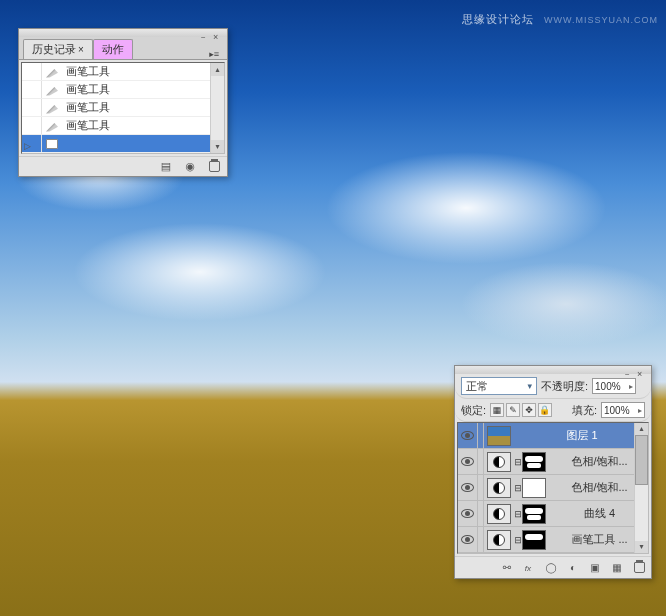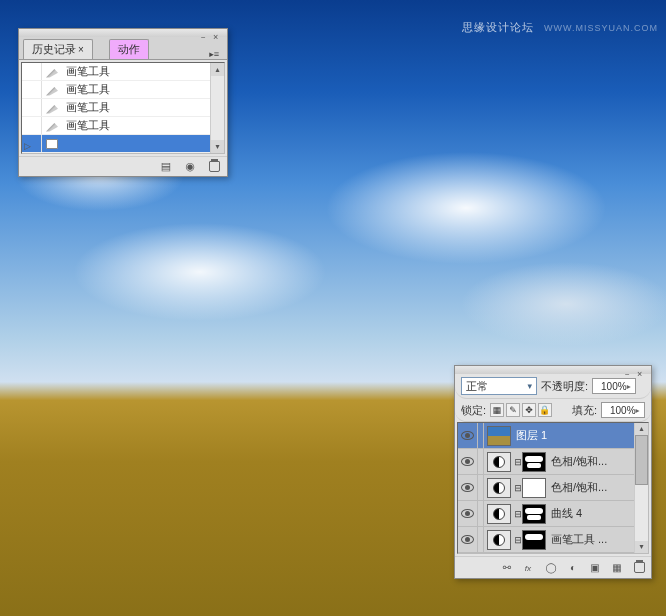--- a/index.html
+++ b/index.html
@@ -1,27 +1,27 @@
 <!DOCTYPE html>
 <html><head>
 <meta charset="utf-8">
 <style>
 * { box-sizing: border-box; margin: 0; padding: 0; font-family: "Microsoft YaHei", Arial, sans-serif; }
 body { width: 666px; height: 616px; background: linear-gradient(to bottom, #0a3d8f 0%, #1a5db8 15%, #4a8ed8 30%, #b0d0e8 55%, #d0e0f0 62%, #b89530 65%, #a08020 75%, #8a7018 100%); position: relative; overflow: hidden; }
 .clouds { position: absolute; top: 80px; left: 0; right: 0; height: 320px; background: radial-gradient(ellipse 200px 80px at 70% 40%, rgba(255,255,255,0.95), transparent 70%), radial-gradient(ellipse 180px 70px at 30% 60%, rgba(255,255,255,0.9), transparent 70%), radial-gradient(ellipse 150px 60px at 85% 70%, rgba(220,230,240,0.85), transparent 70%), radial-gradient(ellipse 120px 50px at 15% 30%, rgba(240,245,250,0.8), transparent 70%); }
-.watermark { position: absolute; top: 20px; right: 8px; color: rgba(255,255,255,0.7); font-size: 11px; letter-spacing: 1px; margin-left: 24px; }
+.watermark { position: absolute; top: 12px; right: 8px; color: rgba(255,255,255,0.7); font-size: 11px; letter-spacing: 1px; margin-left: 24px; }
 .watermark .url { font-size: 9px; margin-left: 6px; opacity: 0.6; }
 
 .panel { position: absolute; background: #e4e4e4; border: 1px solid #8a8a8a; box-shadow: 2px 2px 6px rgba(0,0,0,0.3); font-size: 11px; color: #333; }
 .panel-titlebar { height: 8px; background: linear-gradient(#e8e8e8,#d0d0d0); display: flex; justify-content: flex-end; align-items: center; padding: 0 4px; gap: 2px; }
 .tb-btn { width: 10px; height: 6px; display: inline-block; cursor: pointer; }
 .tb-min::before { content: "−"; font-size: 8px; color: #555; }
 .tb-close::before { content: "×"; font-size: 9px; color: #555; }
 
-.tab-row { display: flex; align-items: flex-end; background: #d4d4d4; border-bottom: 1px solid #999; padding: 2px 4px 0 4px; gap: 16px; }
+.tab-row { display: flex; align-items: flex-end; background: #d4d4d4; border-bottom: 1px solid #999; padding: 2px 4px 0 4px; gap: 0; }
 .tab { padding: 2px 8px; background: #f0abfc; border: 1px solid #999; border-bottom: none; border-radius: 2px 2px 0 0; font-size: 11px; cursor: pointer; }
 .tab.active { background: #e4e4e4; font-weight: normal; }
 .tab .tx { margin-left: 2px; font-size: 10px; }
 .tab-menu { margin-left: auto; padding: 0 4px; cursor: pointer; }
 .tab-menu::before { content: "▸≡"; font-size: 9px; color: #444; }
 
 
 #history-panel { top: 28px; left: 18px; width: 210px; }
 .hist-list { background: #fff; border: 1px inset #bbb; margin: 2px; max-height: 110px; overflow: hidden; position: relative; }
 .hist-row { display: flex; align-items: center; height: 18px; border-bottom: 1px solid #eee; padding-left: 2px; }
@@ -38,21 +38,21 @@
 .panel-footer { display: flex; justify-content: flex-end; align-items: center; height: 20px; gap: 10px; padding: 0 6px; background: #e4e4e4; border-top: 1px solid #ccc; }
 .ft-ico { width: 14px; height: 14px; display: flex; align-items: center; justify-content: center; cursor: pointer; color: #555; font-size: 11px; }
 .trash { width: 11px; height: 11px; border: 1px solid #666; border-radius: 1px 1px 2px 2px; position: relative; }
 .trash::before { content: ""; position: absolute; top: -3px; left: 1px; right: 1px; height: 2px; background: #666; }
 
 
 #layers-panel { top: 365px; left: 454px; width: 198px; }
 .opt-row { display: flex; align-items: center; padding: 3px 6px; gap: 4px; background: #e4e4e4; border-bottom: 1px solid #ccc; font-size: 11px; border-radius: 12px; }
 .sel-box { height: 18px; border: 1px solid #7a98b8; background: #fff; padding: 0 4px; display: flex; align-items: center; cursor: pointer; }
 .sel-box .dd { margin-left: auto; padding-left: 6px; color: #4a6a8a; font-size: 9px; }
-.pct-box { width: 44px; height: 16px; border: 1px solid #999; background: #fff; display: flex; align-items: center; padding: 0 8px; font-size: 10px; }
+.pct-box { width: 44px; height: 16px; border: 1px solid #999; background: #fff; display: flex; align-items: center; padding: 0 2px; font-size: 10px; }
 .pct-box .ar { margin-left: auto; font-size: 8px; color: #666; }
 .lock-icos { display: flex; gap: 2px; }
 .lock-ico { width: 14px; height: 14px; border: 1px solid #aaa; background: #f0f0f0; display: flex; align-items: center; justify-content: center; font-size: 9px; cursor: pointer; }
 
 .layer-list { background: #d2d2d2; border: 1px inset #bbb; margin: 0 2px 2px 2px; max-height: 160px; overflow: hidden; position: relative; }
 .layer-row { display: flex; align-items: center; height: 26px; border-bottom: 1px solid #bbb; background: #d2d2d2; }
 .layer-row.sel { background: #5c84c4; color: #fff; }
 .vis-col { width: 20px; height: 100%; border-right: 1px solid #bbb; display: flex; align-items: center; justify-content: center; cursor: pointer; }
 .eye { width: 13px; height: 9px; border: 1px solid #555; border-radius: 50%; position: relative; }
 .eye::after { content: ""; position: absolute; top: 1px; left: 3px; width: 5px; height: 5px; background: #555; border-radius: 50%; }
@@ -60,21 +60,21 @@
 .thumb { width: 24px; height: 20px; border: 1px solid #666; background: #fff; margin: 0 3px; position: relative; }
 .thumb.img { background: linear-gradient(to bottom,#3a7ac0 50%,#a89040 50%); }
 .thumb.adj { background: #e8e8e8; display: flex; align-items: center; justify-content: center; }
 .adj-circ { width: 12px; height: 12px; border-radius: 50%; background: linear-gradient(90deg,#000 50%,#fff 50%); border: 1px solid #444; }
 .mask { width: 24px; height: 20px; border: 1px solid #666; background: #000; margin-right: 3px; position: relative; }
 .mask.white { background: #fff; }
 .mask .blob { position: absolute; background: #fff; }
 .mask .b1 { top: 3px; left: 2px; right: 2px; height: 6px; border-radius: 3px; }
 .mask .b2 { top: 10px; left: 4px; width: 14px; height: 5px; border-radius: 2px; }
 .link-ic { width: 8px; font-size: 9px; color: #444; text-align: center; }
-.layer-name { flex: 1; font-size: 11px; padding-left: 2px; white-space: nowrap; overflow: hidden; text-overflow: ellipsis; }
+.layer-name { flex: 1; font-size: 11px; padding-left: 2px; white-space: nowrap; overflow: hidden; text-overflow: ellipsis; text-align: center; }
 .lay-scroll { position: absolute; right: 0; top: 0; bottom: 0; width: 14px; background: #e8e8e8; border-left: 1px solid #ccc; }
 .lay-scroll .up,.lay-scroll .dn { height: 12px; background: #d8d8d8; font-size: 8px; text-align: center; line-height: 12px; color: #555; cursor: pointer; }
 .lay-scroll .dn { position: absolute; bottom: 0; width: 100%; }
 .lay-scroll .thumb-s { position: absolute; top: 12px; width: 100%; height: 50px; background: #c0c0c0; border: 1px solid #999; }
 
 .layer-footer { display: flex; justify-content: flex-end; align-items: center; height: 22px; gap: 6px; padding: 0 4px; background: #e4e4e4; border-top: 1px solid #ccc; }
 .lf-ico { width: 16px; height: 16px; display: flex; align-items: center; justify-content: center; cursor: pointer; color: #555; font-size: 10px; }
 .lf-ico svg { width: 13px; height: 13px; }
 </style>
 </head>

